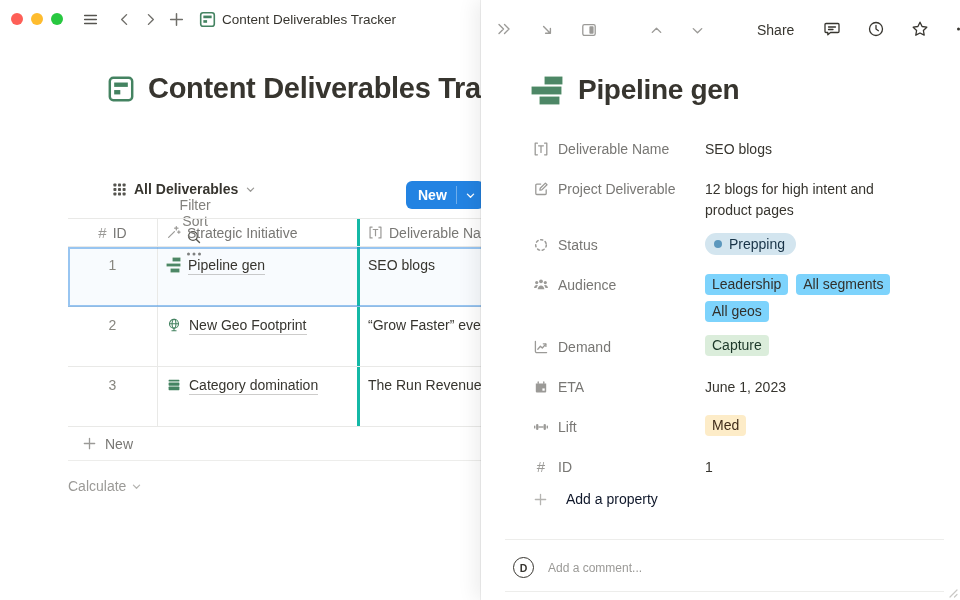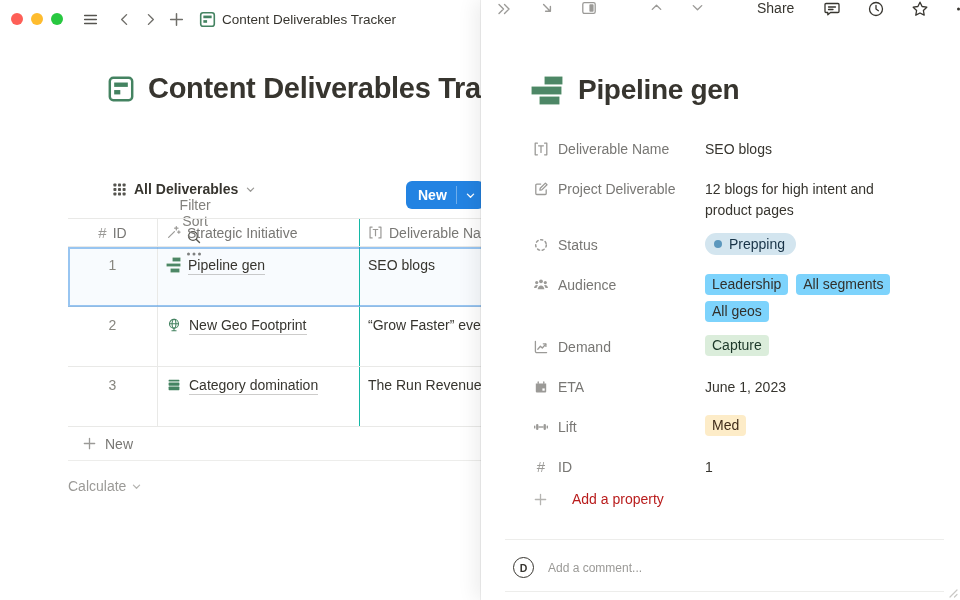--- a/index.html
+++ b/index.html
@@ -33,35 +33,35 @@
   .new-btn .sep { width:1px; background:rgba(255,255,255,0.35); margin:5px 0; }
   .new-btn .dd { display:flex; align-items:center; padding:0 8px; }
 
   
   .db-table { position:absolute; top:218px; left:68px; width:660px; font-size:14px; }
   .t-row { display:flex; }
   .t-head { height:29px; border-top:1px solid #e9e9e7; border-bottom:1px solid #e9e9e7; color:#787774; }
   .t-head .cell { display:flex; align-items:center; gap:6px; }
   .cell { padding:0 8px; }
   .c-id   { width:90px; border-right:1px solid #e9e9e7; justify-content:center; display:flex; }
-  .c-init { width:202px; border-right:1px solid #14b8a6; }
+  .c-init { width:202px; border-right:3px solid #14b8a6; }
   .c-del  { width:368px; }
   .t-body-row { height:60px; border-bottom:1px solid #e9e9e7; }
   .t-body-row .cell { padding-top:10px; }
   .t-body-row .c-id { color:#87867f; align-items:flex-start; }
   .t-body-row.selected { outline:2px solid rgba(35,131,226,0.45); outline-offset:-2px; background:rgba(35,131,226,0.03); }
   .init-wrap { display:flex; gap:7px; align-items:flex-start; }
   .page-link { font-weight:500; border-bottom:1px solid rgba(55,53,47,0.25); line-height:17px; cursor:pointer; }
   .add-row { height:34px; display:flex; align-items:center; gap:8px; color:#787774; border-bottom:1px solid #ededeb; padding-left:14px; cursor:pointer; }
   .calc-row { height:34px; display:flex; align-items:center; gap:5px; color:#9b9a97; padding-left:0; margin-top:8px; cursor:pointer; font-size:14px; }
 
   
   .peek { position:absolute; top:0; left:481px; width:479px; height:600px; background:#fff;
           box-shadow:-1px 0 0 rgba(0,0,0,0.06), -6px 0 18px rgba(0,0,0,0.07); }
-  .peek-header { height:38px; display:flex; align-items:flex-start; padding:0 16px 0 14px; gap:26px; }
+  .peek-header { height:38px; display:flex; align-items:flex-end; padding:0 16px 0 14px; gap:26px; }
   .ph-sep { width:1px; height:16px; background:#e3e3e1; }
   .ph-spacer { flex:1; }
   .ph-share { font-size:14px; margin-right:3px; cursor:pointer; }
   .icon-btn { display:flex; align-items:center; justify-content:center; cursor:pointer; }
 
   .peek-title { position:absolute; top:74px; left:49px; display:flex; align-items:center; gap:15px; white-space:nowrap; }
   .peek-title h2 { font-size:28px; font-weight:700; letter-spacing:-0.3px; }
 
   
   .gantt { display:flex; flex-direction:column; gap:1px; }
@@ -81,21 +81,21 @@
   .prop-label { width:172px; min-height:31px; display:flex; align-items:center; gap:9px; color:#787774; font-size:14px; cursor:pointer; }
   .prop-value { width:215px; padding-top:6px; font-size:14px; line-height:20.5px; cursor:pointer; }
   .hash-glyph { width:16px; text-align:center; font-size:15px; color:#9b9a97; }
   .tags { display:flex; flex-wrap:wrap; gap:6px 8px; padding-top:5px; width:215px; cursor:pointer; }
   .tag { display:inline-block; padding:1px 7px; border-radius:4px; font-size:14px; line-height:19px; color:#32302c; }
   .tag.gray   { background:#7dd3fc; }
   .tag.green  { background:#dbeddb; color:#1c3829; }
   .tag.yellow { background:#fdecc8; color:#402c1b; }
   .pill { display:inline-flex; align-items:center; gap:7px; background:#d3e5ef; border-radius:12px; padding:2px 11px 2px 9px; font-size:14px; line-height:18px; color:#183347; }
   .pill .dot { width:8px; height:8px; border-radius:50%; background:#5b97bd; }
-  .add-prop { display:flex; align-items:center; gap:24px; color:#b91c1c; font-size:14px; margin-top:7px; cursor:pointer; }
+  .add-prop { display:flex; align-items:center; gap:18px; color:#0f172a; font-size:14px; margin-top:7px; cursor:pointer; }
 
   
   .comment-sec { position:absolute; top:539px; left:24px; right:16px; border-top:1px solid #ededeb; }
   .comment-row { display:flex; align-items:center; gap:14px; margin:17px 0 0 8px; }
   .avatar { width:21px; height:21px; border-radius:50%; border:1px solid #37352f; display:flex; align-items:center; justify-content:center; font-size:10.5px; font-weight:700; }
   .comment-ph { color:#9b9a97; font-size:12px; cursor:text; }
   .bottom-line { position:absolute; top:591px; left:24px; right:16px; border-top:1px solid #ededeb; }
   .grip { position:absolute; right:2px; bottom:2px; }
 
   svg { display:block; }

